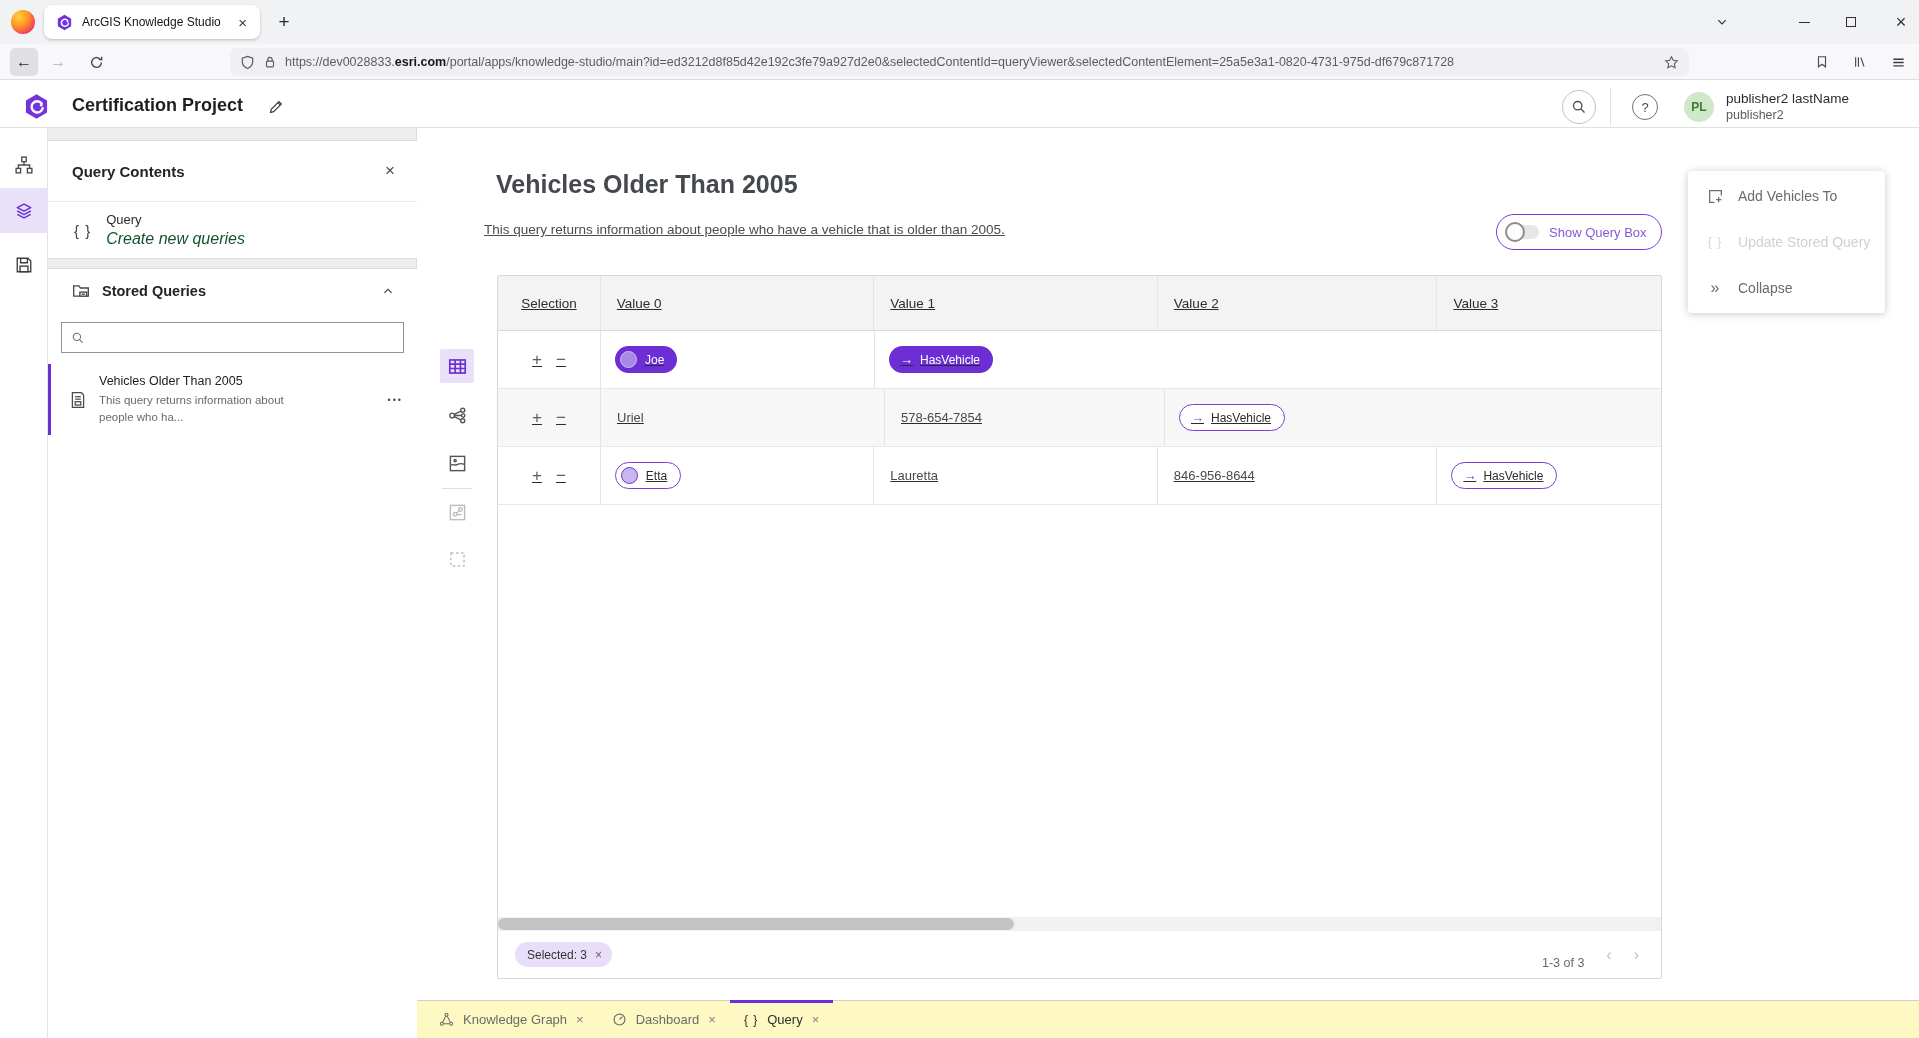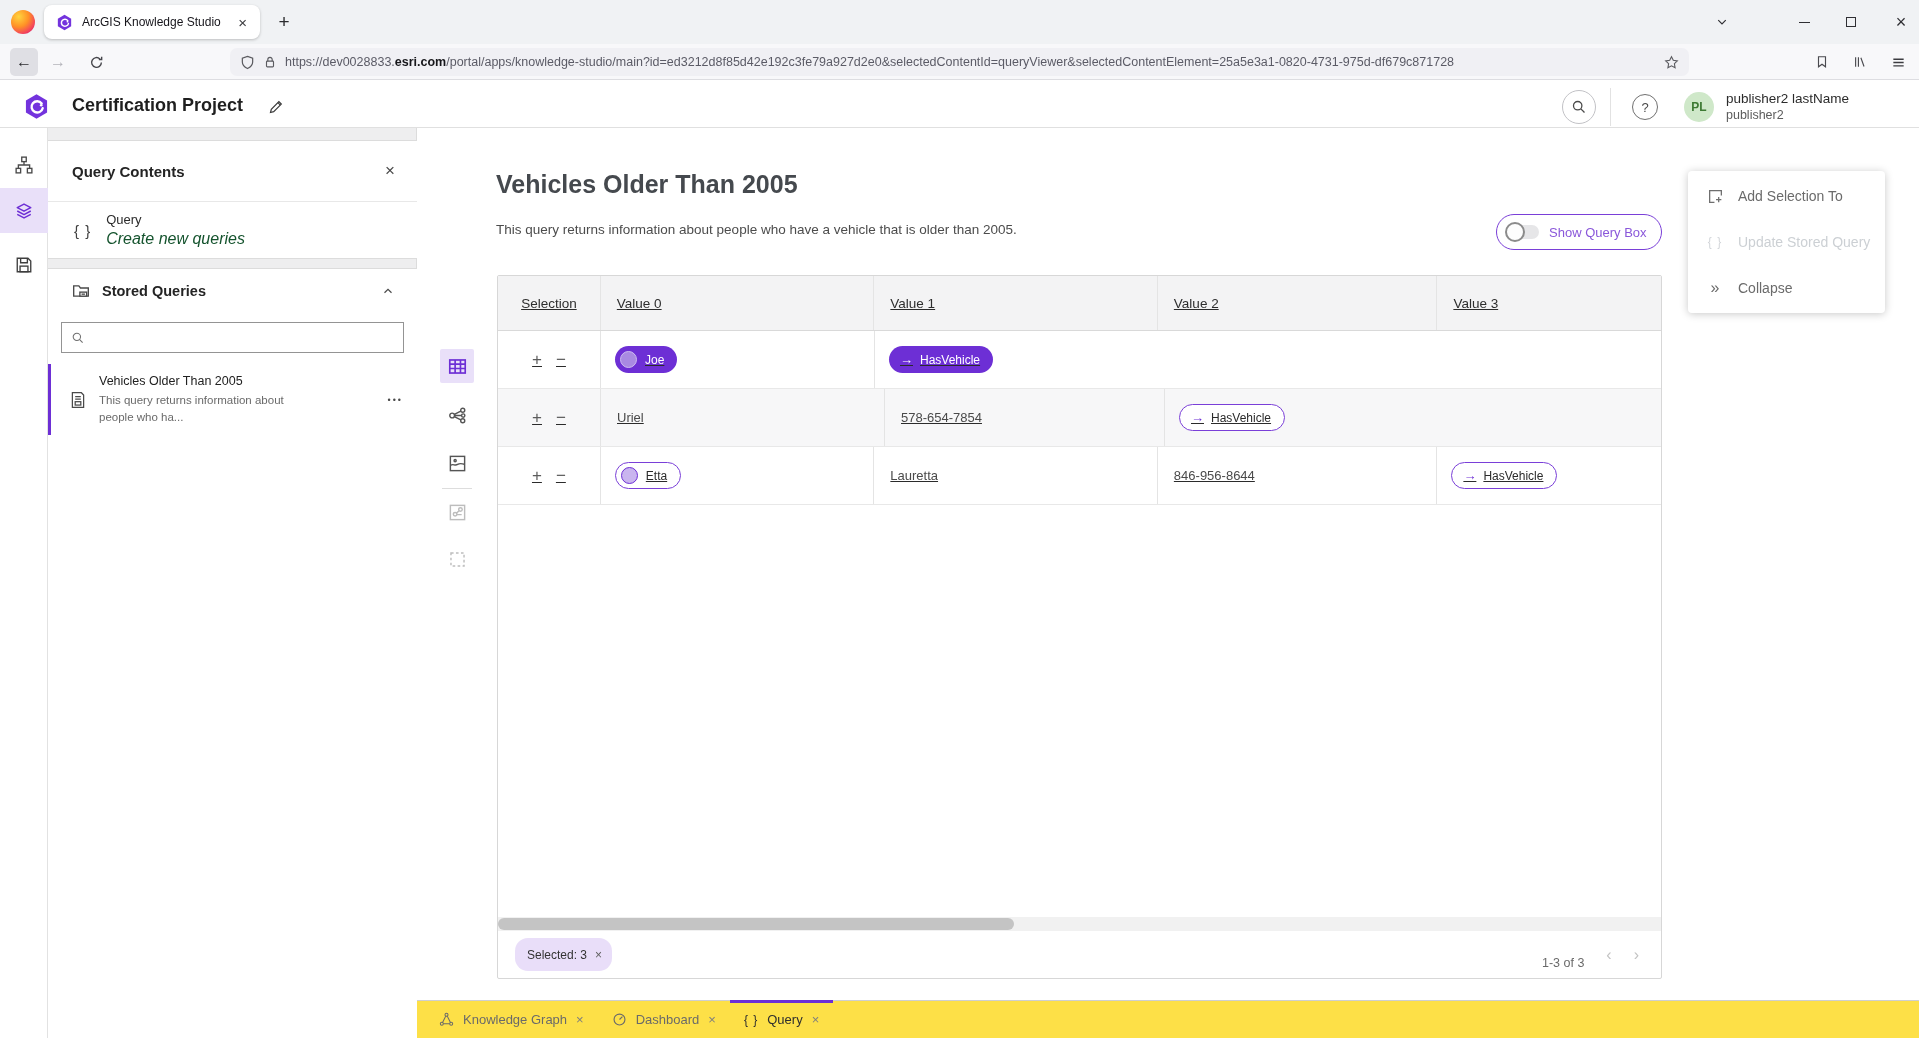--- a/index.html
+++ b/index.html
@@ -75,21 +75,21 @@
   .sq-item { margin-top:11px; position:relative; background:#fff; padding:10px 14px 10px 21px; display:flex; gap:12px; align-items:center; }
   .sq-item::before { content:""; position:absolute; left:0; top:0; bottom:0; width:3px; background:#6d2fd5; }
   .sq-item .body { flex:1; }
   .sq-item .ti { font-size:12.5px; color:#222; margin-bottom:4px; }
   .sq-item .de { font-size:11.5px; color:#6a6a6a; line-height:1.45; width:212px; }
   .kebab { font-size:9px; letter-spacing:2px; color:#4a4a4a; }
 
   
   .main { position:absolute; left:417px; top:128px; width:1502px; height:910px; background:#fff; }
   .pg-title { position:absolute; left:79px; top:42px; font-size:25px; font-weight:700; color:#45494e; }
-  .pg-desc { position:absolute; left:79px; top:94px; font-size:13.5px; color:#4c4c4c; }
+  .pg-desc { position:absolute; left:67px; top:94px; font-size:13.5px; color:#4c4c4c;text-decoration:underline; }
   .sqb { position:absolute; left:1079px; top:86px; width:166px; height:36px; border:1px solid #7a3fd8; border-radius:18px;
     display:flex; align-items:center; gap:10px; padding:0 14px 0 10px; background:#fff; }
   .sqb .label { font-size:13px; color:#8a57da; white-space:nowrap; }
   .switch { width:32px; height:14px; background:#e6e6e8; border-radius:8px; position:relative; flex:0 0 auto; }
   .switch .knob { position:absolute; left:-2px; top:-3px; width:20px; height:20px; background:#fdfdfd; border:2px solid #8b8b8b; border-radius:50%; }
 
   .vtool { position:absolute; left:23px; width:34px; height:34px; display:flex; align-items:center; justify-content:center; border-radius:2px; }
   .vtool.active { background:#e9e0f9; }
   .vtool-div { position:absolute; left:25px; top:360px; width:30px; height:1px; background:#ddd; }
 
@@ -120,29 +120,29 @@
   .rpill { padding:0 13px 0 11px; gap:7px; }
   .rpill.filled { background:#6d2fd5; color:#fff; }
   .rpill.filled .arr { color:#fff; }
   .rpill.outline { background:#fff; border:1px solid #7a3fd8; color:#2b2b2b; }
   .rpill.outline .arr { color:#6d2fd5; }
   .rpill .arr { font-size:13px; }
 
   .hscroll { position:absolute; left:0; top:641px; width:1163px; height:14px; background:#f1f1f1; }
   .hthumb { position:absolute; left:0; top:1px; width:516px; height:12px; background:#c4c4c4; border-radius:6px; }
   .tfoot { position:absolute; left:0; top:655px; width:1163px; height:47px; display:flex; align-items:center; padding:0 22px 0 17px; }
-  .chip { display:inline-flex; align-items:center; gap:8px; height:33px; padding:0 10px 0 12px; background:#e9def9; border-radius:13px; }
+  .chip { display:inline-flex; align-items:center; gap:8px; height:25px; padding:0 10px 0 12px; background:#e9def9; border-radius:13px; }
   .chip .t { font-size:12px; color:#333; }
   .chip .x { font-size:12px; color:#5f5f5f; }
   .pgn { margin-left:auto; display:flex; align-items:center; gap:22px; }
   .pgn .range { font-size:12.5px; color:#6a6a6a;margin-top:16px; }
   .pgn .ch { font-size:16px; color:#c3c3c3; }
 
   
-  .tabbar { position:absolute; left:0; top:872px; width:1502px; height:38px; background:#fde047; border-top:1px solid #cfcfcf;
+  .tabbar { position:absolute; left:0; top:872px; width:1502px; height:38px; background:#fef9c3; border-top:1px solid #cfcfcf;
     display:flex; align-items:stretch; padding-left:8px; }
   .btab2 { position:relative; display:flex; align-items:center; gap:9px; padding:0 14px; font-size:13px; color:#6a6a6a; }
   .btab2 .x { font-size:13px; color:#7e7e7e; }
   .btab2.active { color:#2e2e2e; }
   .btab2.active::before { content:""; position:absolute; left:0; right:0; top:-1px; height:3px; background:#6d2fd5; }
   .btab2 .braces { font-size:12px; color:inherit; }
 
   
   .ctxmenu { position:absolute; left:1688px; top:171px; width:197px; background:#fff; border-radius:4px;
     box-shadow:0 1px 8px rgba(0,0,0,.22); padding:2px 0; }
@@ -488,21 +488,21 @@
 </div>
 
 <div class="ctxmenu">
   <div class="ctxitem">
     <span class="ic">
       <svg width="17" height="17" viewBox="0 0 16 16" fill="none" stroke="#6e6e6e" stroke-width="1.2">
         <path d="M13.5 7V2.5H2.5v11H7"></path>
           <path d="M11 8.5v5M8.5 11h5"></path>
       </svg>
     </span>
-    <span>Add Selection To</span>
+    <span>Add Vehicles To</span>
   </div>
   <div class="ctxitem disabled">
     <span class="ic">
         <span class="braces">{ }</span>
       </span>
     <span>Update Stored Query</span>
   </div>
   <div class="ctxitem">
     <span class="ic">
         <span class="dbl">»</span>

